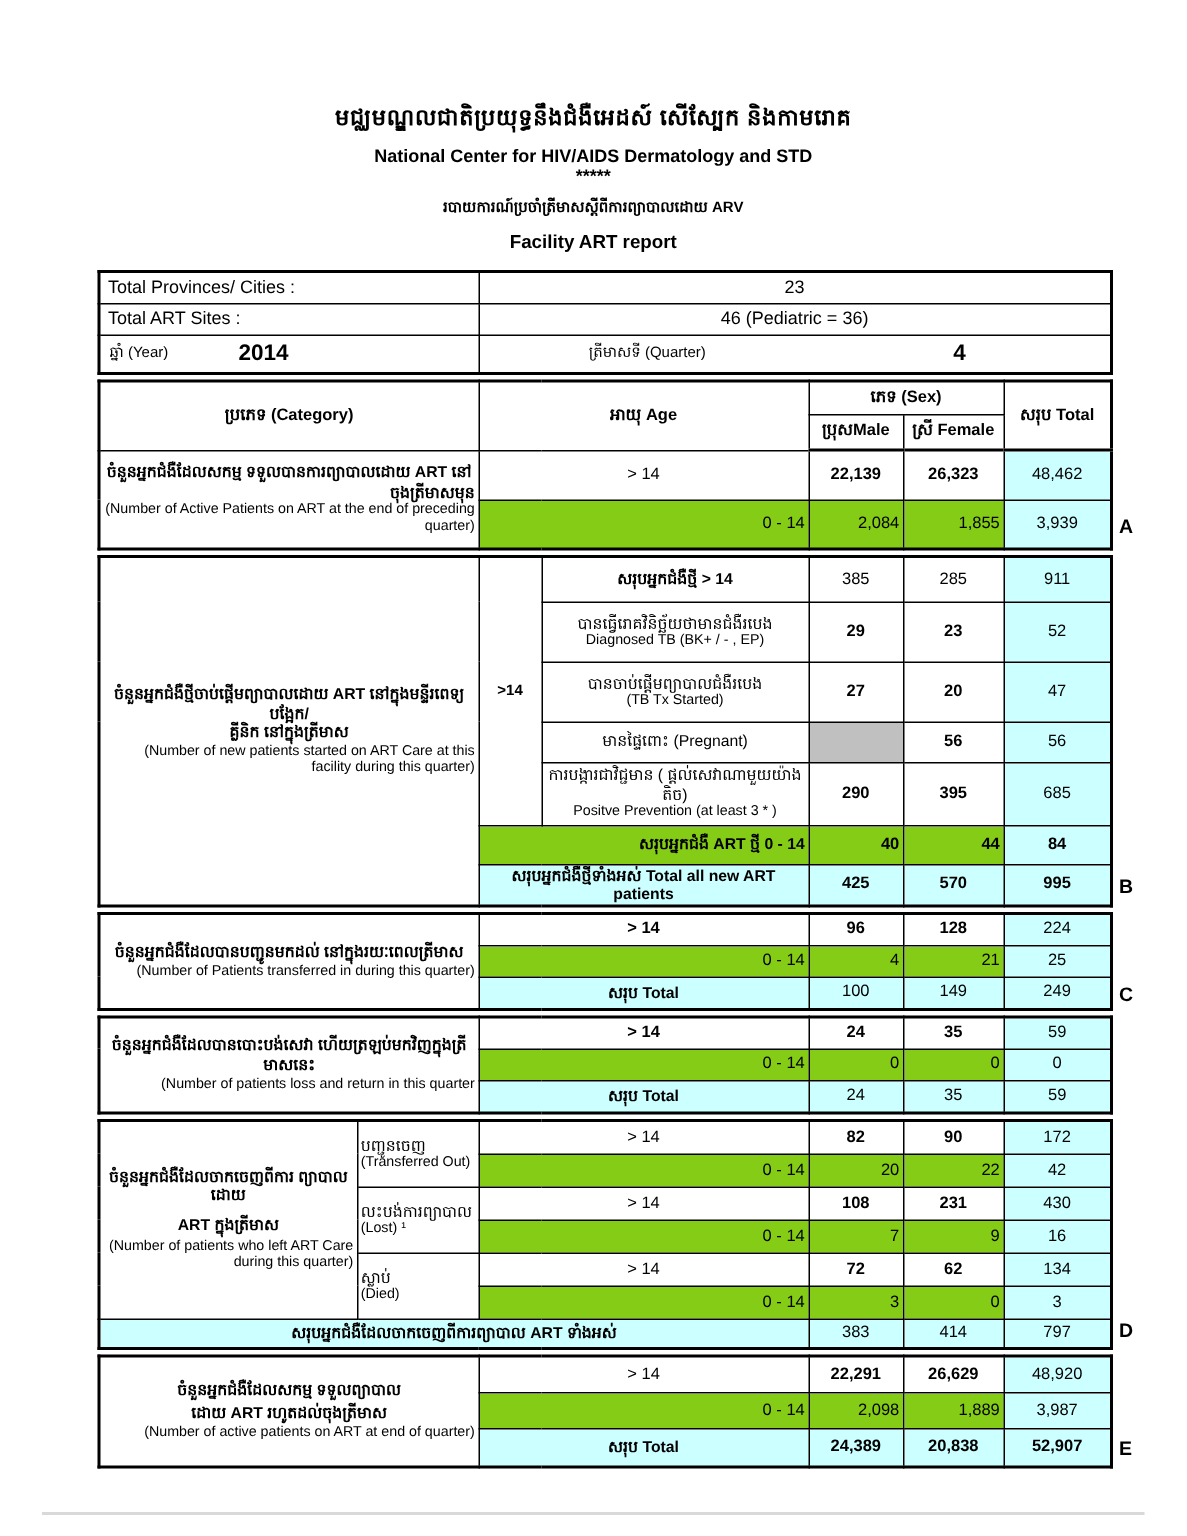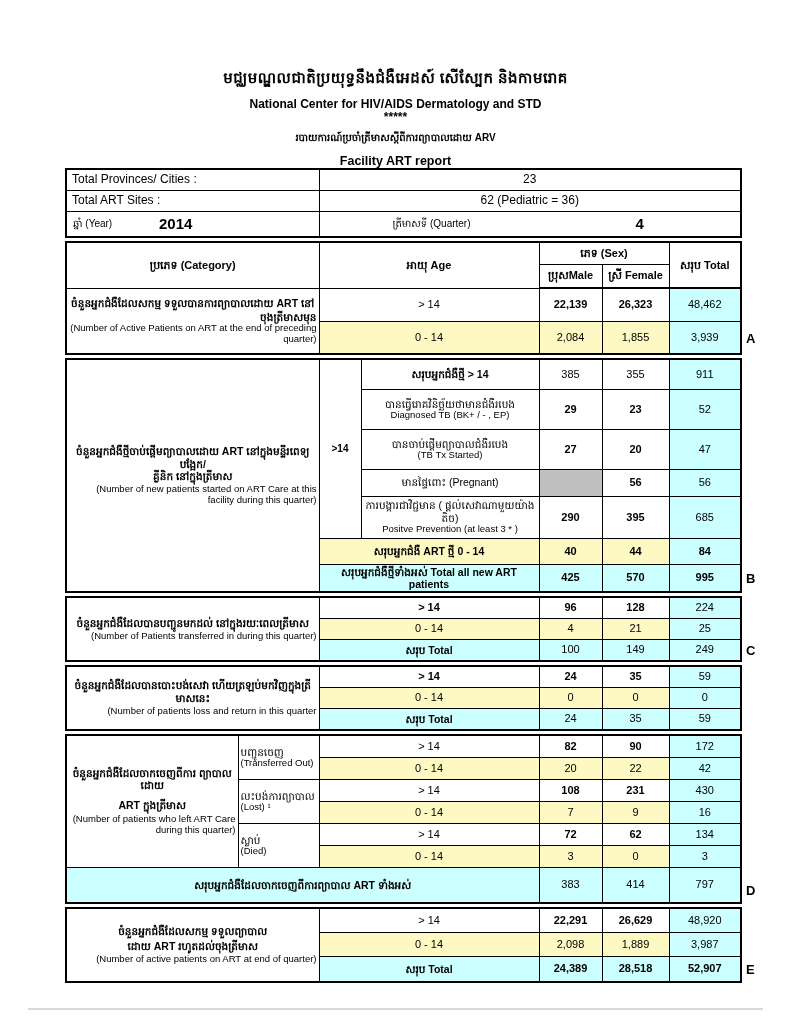--- a/index.html
+++ b/index.html
@@ -15,21 +15,21 @@
   .stars    { font-size:12px; font-weight:bold; line-height:9px; margin-top:2px; }
   .subtitle-km { font-size:10px; font-weight:bold; margin-top:9px; }
   .report-title { font-size:12.5px; font-weight:bold; margin-top:8px; }
 
   
   table { border-collapse:collapse; table-layout:fixed; width:675px; margin-left:65px; }
   table.blk { border:2px solid #000; }
   td { border:1px solid #000; text-align:center; vertical-align:middle;
        font-size:11px; line-height:1.15; padding:1px 2px; overflow:hidden; }
   .b  { font-weight:bold; }
-  .yellow { background:#fef9c3; }
+  .yellow { background:#84cc16;text-align:right; }
   .cyan   { background:#ccffff; }
   .gray   { background:#c0c0c0; }
   .km   { font-size:10.5px; font-weight:bold; }
   .en   { font-size:9.5px; font-weight:normal; }
   .cat .km { display:block; }
   .cat .en { display:block; margin-top:2px;text-align:right; }
   .left { text-align:left; }
   .hdr  { font-weight:bold; font-size:11px; }
   .thickBottom { border-bottom:2px solid #000; }
 
@@ -53,33 +53,33 @@
 <div class="page">
 
   <div class="titles">
     <div class="title-km">មជ្ឈមណ្ឌលជាតិប្រយុទ្ធនឹងជំងឺអេដស៍ សើស្បែក និងកាមរោគ</div>
     <div class="title-en">National Center for HIV/AIDS Dermatology and STD</div>
     <div class="stars">*****</div>
     <div class="subtitle-km">របាយការណ៍ប្រចាំត្រីមាសស្តីពីការព្យាបាលដោយ ARV</div>
     <div class="report-title">Facility ART report</div>
   </div>
 
-  <table class="blk info" style="">
+  <table class="blk info" style="margin-top:12px;">
     <colgroup>
         <col style="width:253px">
         <col style="width:422px">
       </colgroup>
     <tbody>
         <tr style="height:21px">
       <td class="lbl">Total Provinces/ Cities :</td>
       <td>23</td>
     </tr>
     <tr style="height:21px">
       <td class="lbl">Total ART Sites :</td>
-      <td>62 (Pediatric = 36)</td>
+      <td>46 (Pediatric = 36)</td>
     </tr>
     <tr style="height:26px">
       <td>
         <div class="rowflex">
           <span class="yr-lbl">ឆ្នាំ (Year)</span>
           <span class="yr-val" style="padding-right:40px;">2014</span>
         </div>
       </td>
       <td>
         <div class="rowflex">
@@ -148,21 +148,21 @@
       <tbody>
           <tr style="height:30px">
         <td colspan="2" rowspan="7" class="cat">
           <span class="km">ចំនួនអ្នកជំងឺថ្មីចាប់ផ្តើមព្យាបាលដោយ ART នៅក្នុងមន្ទីរពេទ្យបង្អែក/</span>
           <span class="km">គ្លីនិក នៅក្នុងត្រីមាស</span>
           <span class="en">(Number of new patients started on ART Care at this facility during this quarter)</span>
         </td>
         <td rowspan="5" class="b" style="font-size:10px;">&gt;14</td>
         <td class="km">សរុបអ្នកជំងឺថ្មី  &gt; 14</td>
         <td>385</td>
-        <td>355</td>
+        <td>285</td>
         <td class="cyan">911</td>
       </tr>
       <tr style="height:40px">
         <td>
           <span class="km" style="display:block; font-weight:normal;">បានធ្វើរោគវិនិច្ឆ័យថាមានជំងឺរបេង</span>
           <span class="en" style="display:block;">Diagnosed  TB  (BK+  /  - ,  EP)</span>
         </td>
         <td class="b">29</td>
         <td class="b">23</td>
         <td class="cyan">52</td>
@@ -345,21 +345,21 @@
         <td class="b">72</td>
         <td class="b">62</td>
         <td class="cyan">134</td>
       </tr>
       <tr style="height:22px">
         <td colspan="2" class="yellow">0 - 14</td>
         <td class="yellow">3</td>
         <td class="yellow">0</td>
         <td class="cyan">3</td>
       </tr>
-      <tr style="height:36px">
+      <tr style="height:20px">
         <td colspan="4" class="cyan km">សរុបអ្នកជំងឺដែលចាកចេញពីការព្យាបាល ART ទាំងអស់</td>
         <td class="cyan">383</td>
         <td class="cyan">414</td>
         <td class="cyan">797</td>
       </tr>
     </tbody>
       </table>
     <span class="letter" style="bottom:6px;">D</span>
   </div>
 
@@ -388,21 +388,21 @@
       </tr>
       <tr style="height:24px">
         <td colspan="2" class="yellow">0 - 14</td>
         <td class="yellow">2,098</td>
         <td class="yellow">1,889</td>
         <td class="cyan">3,987</td>
       </tr>
       <tr style="height:26px">
         <td colspan="2" class="cyan km">សរុប   Total</td>
         <td class="cyan b">24,389</td>
-        <td class="cyan b">28,518</td>
+        <td class="cyan b">20,838</td>
         <td class="cyan b">52,907</td>
       </tr>
     </tbody>
       </table>
     <span class="letter" style="bottom:6px;">E</span>
   </div>
 
   <div class="bottom-line"></div>
 </div>
 

